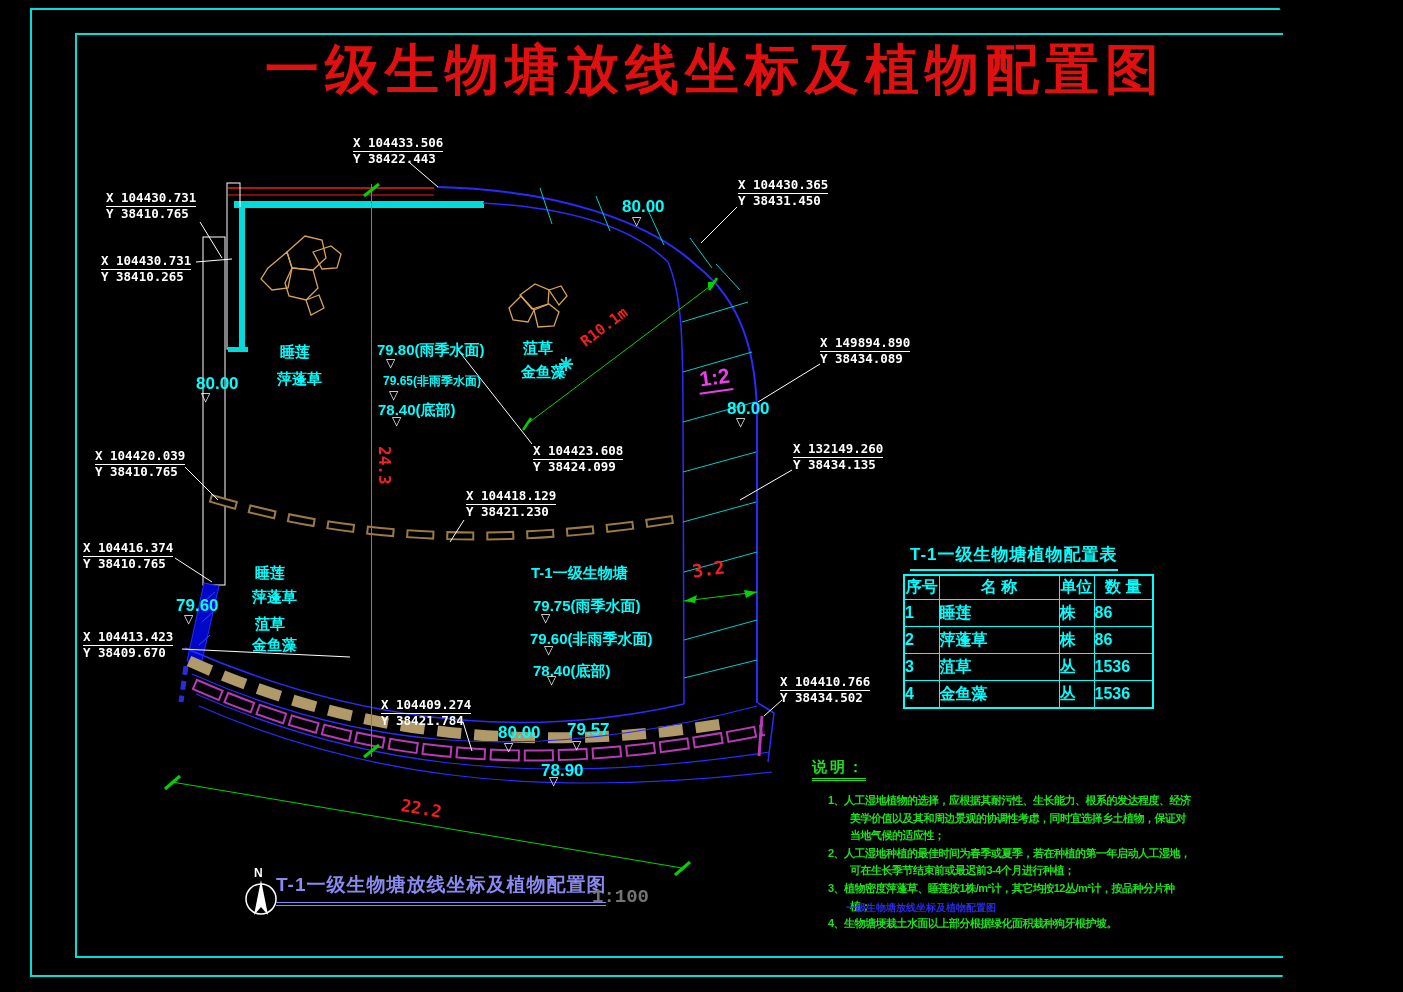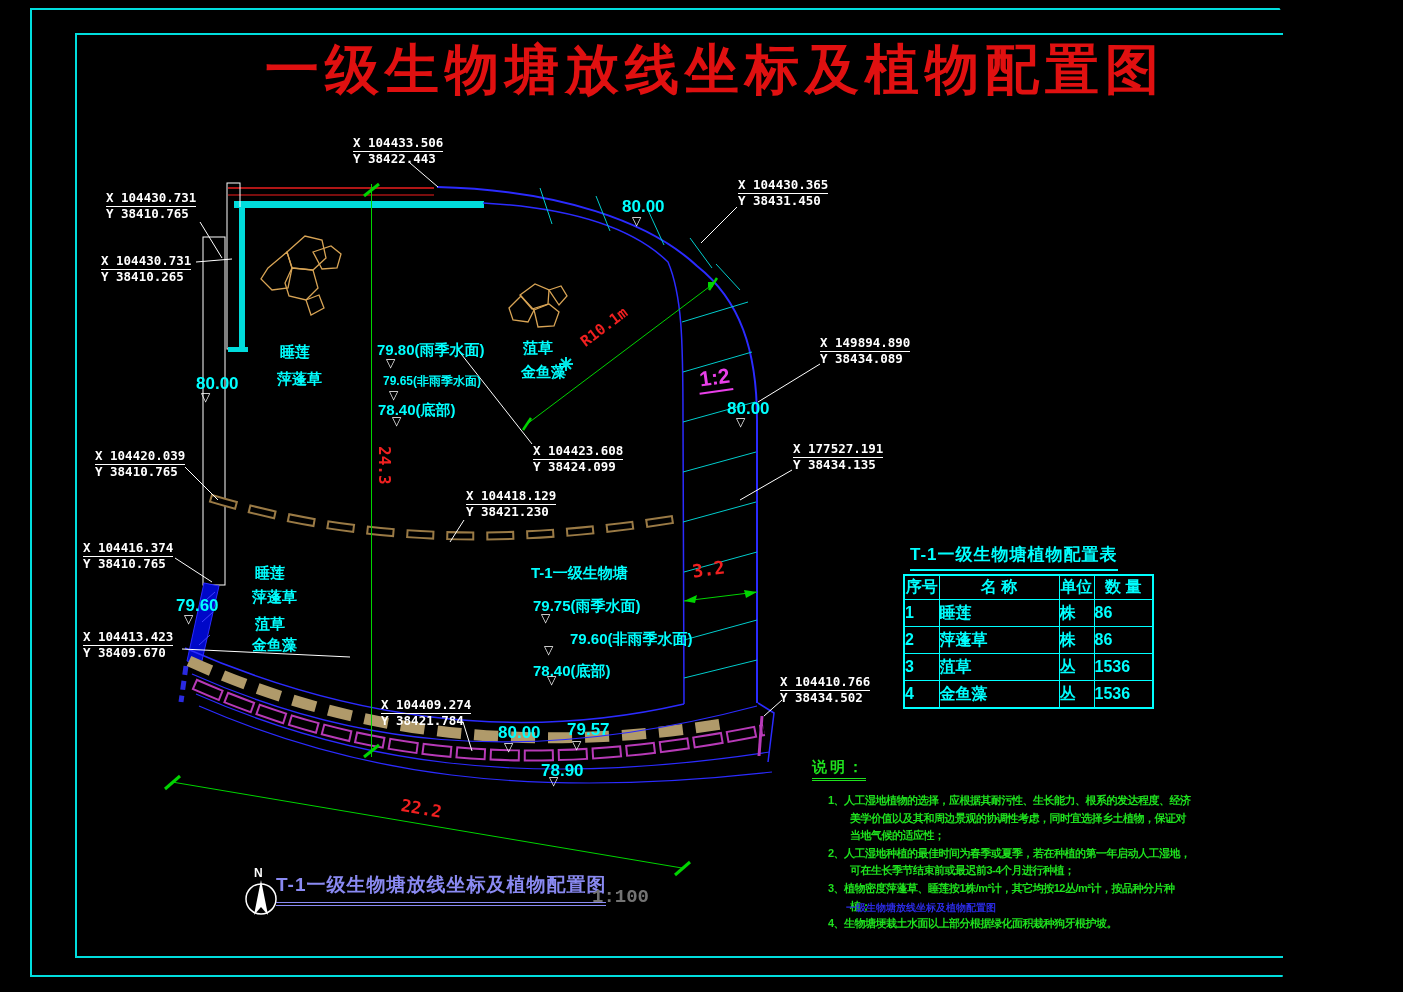--- a/index.html
+++ b/index.html
@@ -178,21 +178,21 @@
       </div>
       <div class="ann callout" style="left: 738px; top: 178px;">
         <div class="xl">X 104430.365</div>
         <div>Y 38431.450</div>
       </div>
       <div class="ann callout" style="left: 820px; top: 336px;">
         <div class="xl">X 149894.890</div>
         <div>Y 38434.089</div>
       </div>
       <div class="ann callout" style="left: 793px; top: 442px;">
-        <div class="xl">X 177527.191</div>
+        <div class="xl">X 132149.260</div>
         <div>Y 38434.135</div>
       </div>
       <div class="ann callout" style="left: 533px; top: 444px;">
         <div class="xl">X 104423.608</div>
         <div>Y 38424.099</div>
       </div>
       <div class="ann callout" style="left: 466px; top: 489px;">
         <div class="xl">X 104418.129</div>
         <div>Y 38421.230</div>
       </div>
@@ -233,21 +233,21 @@
       <div class="ann cyl" style="left: 521px; top: 363px; font-size: 15px;">金鱼藻</div>
       <div class="ann cyl" style="left: 377px; top: 341px; font-size: 15px; text-align: center;">79.80(雨季水面)</div>
       <div class="ann cyl" style="left: 383px; top: 373px; font-size: 12px;">79.65(非雨季水面)</div>
       <div class="ann cyl" style="left: 378px; top: 401px; font-size: 15px;">78.40(底部)</div>
       <div class="ann cyl" style="left: 255px; top: 564px; font-size: 15px;">睡莲</div>
       <div class="ann cyl" style="left: 252px; top: 588px; font-size: 15px;">萍蓬草</div>
       <div class="ann cyl" style="left: 255px; top: 615px; font-size: 15px;">菹草</div>
       <div class="ann cyl" style="left: 252px; top: 636px; font-size: 15px;">金鱼藻</div>
       <div class="ann cyl" style="left: 531px; top: 564px; font-size: 15px;">T-1一级生物塘</div>
       <div class="ann cyl" style="left: 533px; top: 597px; font-size: 15px;">79.75(雨季水面)</div>
-      <div class="ann cyl" style="left: 530px; top: 630px; font-size: 15px; margin-left: 40px;">79.60(非雨季水面)</div>
+      <div class="ann cyl" style="left: 530px; top: 630px; font-size: 15px;">79.60(非雨季水面)</div>
       <div class="ann cyl" style="left: 533px; top: 662px; font-size: 15px;">78.40(底部)</div>
     </div>
 
   <div>
 
   <div class="ann tri" style="left: 632px; top: 214px;">▽</div>
       <div class="ann tri" style="left: 201px; top: 390px;">▽</div>
       <div class="ann tri" style="left: 736px; top: 415px;">▽</div>
       <div class="ann tri" style="left: 184px; top: 612px;">▽</div>
       <div class="ann tri" style="left: 504px; top: 740px;">▽</div>

